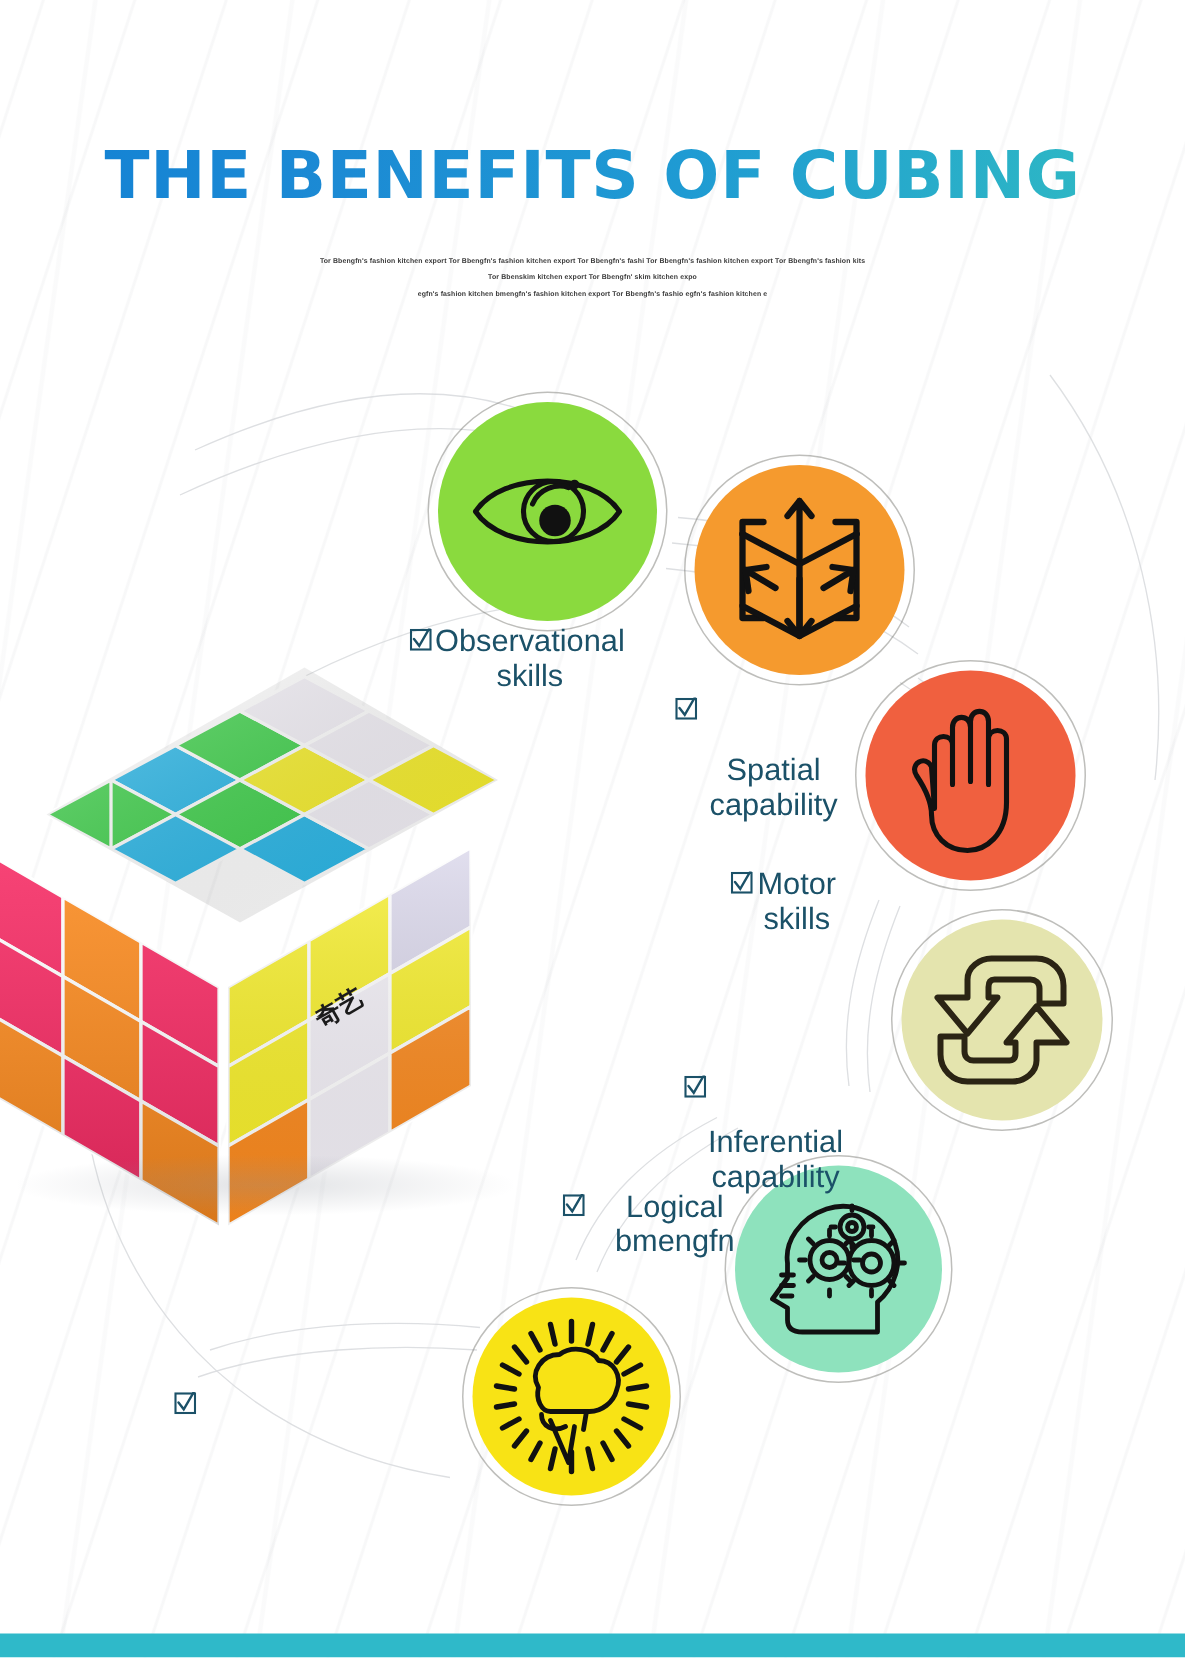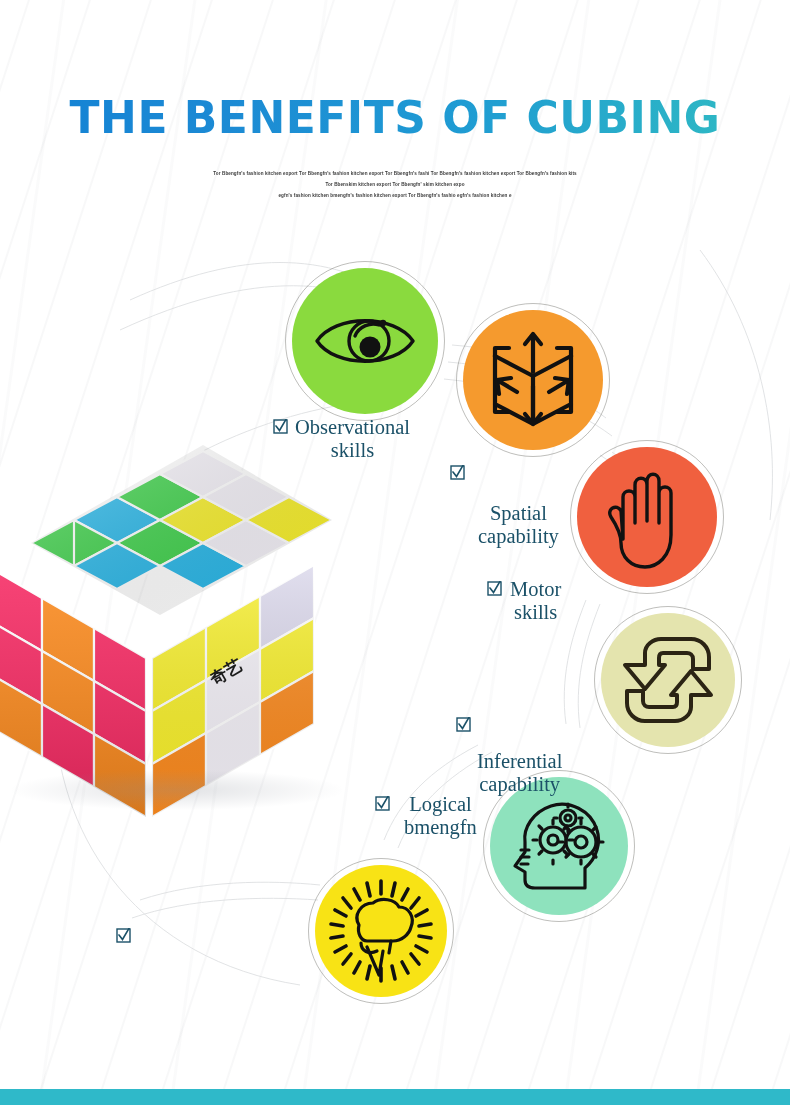--- a/index.html
+++ b/index.html
@@ -95,26 +95,26 @@
     pointer-events:none;
   }
   .circle svg { display:block; }
 
   
   .label {
     position:absolute;
     color:#1b5168;
     font-size:20.5px;
     line-height:23px;
-    font-family:Liberation Serif, serif;
+    font-family:Liberation Sans, sans-serif;
     font-weight:400;
     white-space:nowrap;
     display:flex;
     align-items:flex-start;
-    gap:7px;
+    gap:2px;
   }
   .label .cbox { flex:0 0 auto; margin-top:3px; }
   .label .txt { display:block; }
   .label.center .txt { text-align:center; }
 
   
   #connectors { position:absolute; inset:0; pointer-events:none; }
 
   
   #bottom-bar {
@@ -389,21 +389,21 @@
     <span>Inferential</span><br>
     <span>capability</span>
   </span>
 </div>
 
 <div class="label center" style="left:375px; top:793px;">
   <svg class="cbox" width="15" height="15" viewBox="0 0 15 15">
     <rect x="1" y="1" width="13" height="13" fill="none" stroke="#1b5168" stroke-width="1.4"></rect>
     <path d="M3 7 L6.5 11.5 L13.5 -0.5" fill="none" stroke="#1b5168" stroke-width="1.6" stroke-linecap="round"></path>
   </svg>
-  <span class="txt" style="margin-left:7px;">
+  <span class="txt" style="margin-left:18px;">
     <span>Logical</span><br>
     <span>bmengfn</span>
   </span>
 </div>
 
 <div class="label" style="left:116px; top:925px;">
   <svg class="cbox" width="15" height="15" viewBox="0 0 15 15">
     <rect x="1" y="1" width="13" height="13" fill="none" stroke="#1b5168" stroke-width="1.4"></rect>
     <path d="M3 7 L6.5 11.5 L13.5 -0.5" fill="none" stroke="#1b5168" stroke-width="1.6" stroke-linecap="round"></path>
   </svg>

